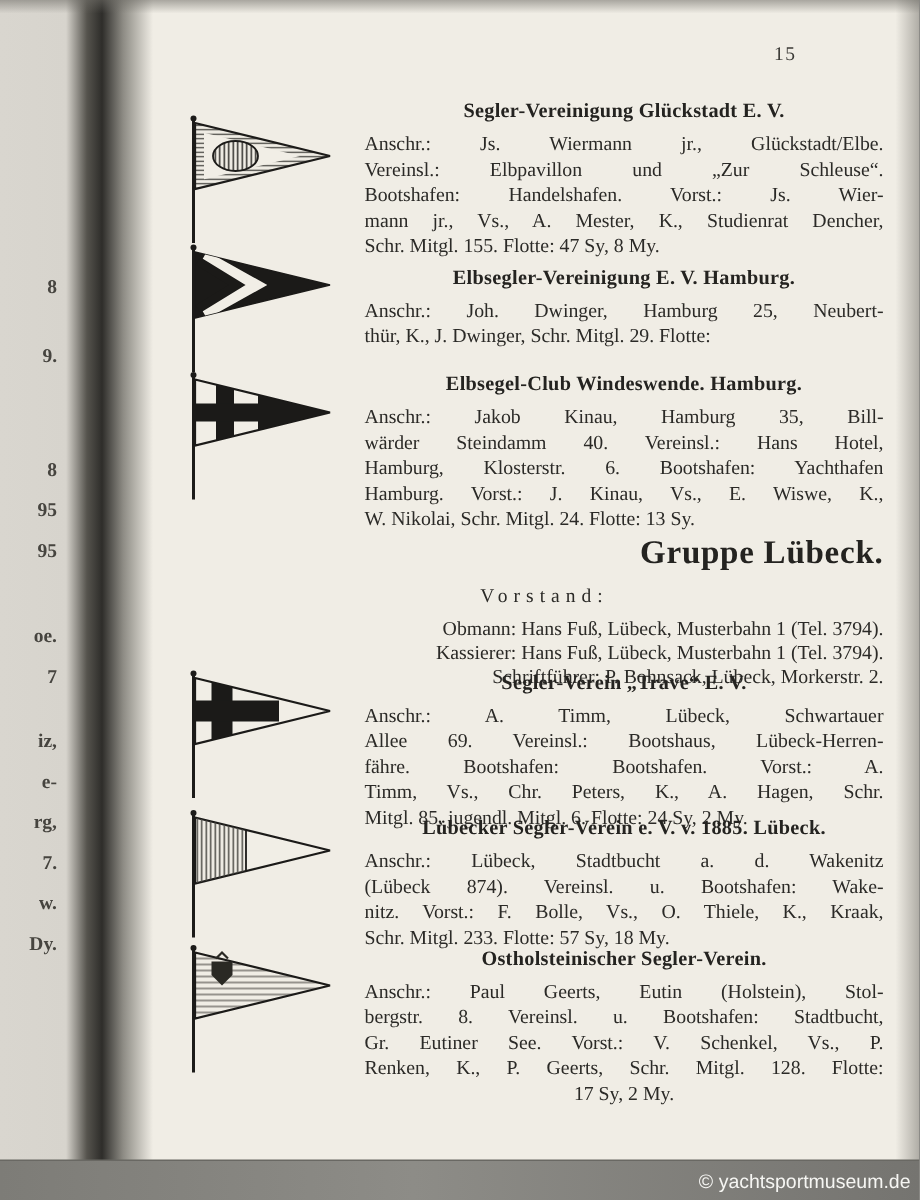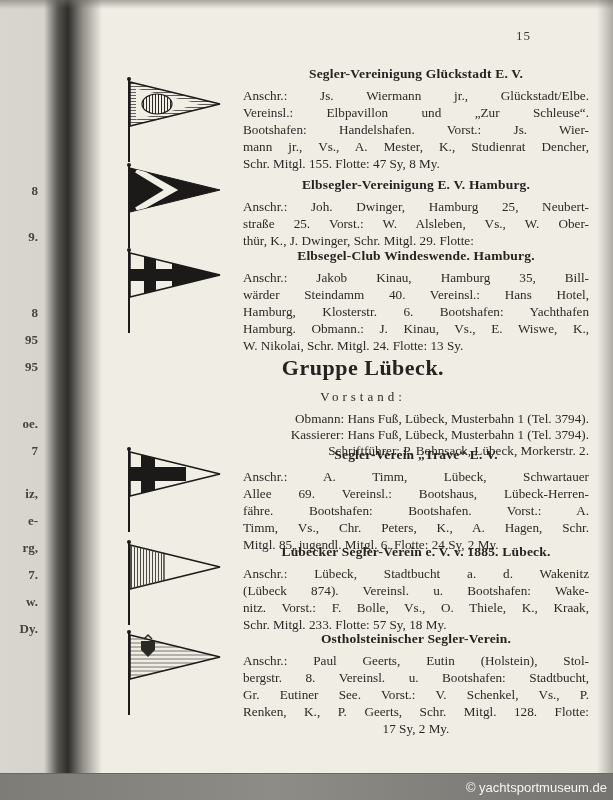--- a/index.html
+++ b/index.html
@@ -20,21 +20,21 @@
   
   .flag { position:absolute; left:124px; width:100px; height:88px; }
   
   .entry { position:absolute; left:243px; width:346px; }
   .entry h3 { font-size:13.5px; font-weight:bold; text-align:center; margin-bottom:5px; letter-spacing:.2px; color:#242320; }
   .ln { font-size:13.2px; line-height:17px; text-align:justify; text-align-last:justify; }
   .ln.last { text-align:left; text-align-last:left; }
   .ln.center { text-align:right; text-align-last:center; }
   
   .group { position:absolute; left:137px; width:452px; top:355px; }
-  .group-title { font-size:22px; font-weight:bold; text-align:center; letter-spacing:.5px; color:#242320; }
+  .group-title { font-size:22px; font-weight:bold; text-align:right; letter-spacing:.5px; color:#242320; }
   .group-sub { font-size:13px; text-align:center; letter-spacing:4px; margin-top:8px; color:#2b2a27; }
   .group-lines { margin-top:6px; }
   .group-lines .gln { font-size:13.2px; line-height:16px; text-align:right; }
   
   .bottom-band {
     position:absolute; left:0; right:0; bottom:0; height:27px;
     background:linear-gradient(to right, #7d7c77 0%, #8d8c87 45%, #757470 100%);
     border-top:1px solid #696863;
     display:flex; align-items:center; justify-content:flex-end;
   }
@@ -175,30 +175,29 @@
     <div class="ln">Anschr.: Js. Wiermann jr., Glückstadt/Elbe.</div>
     <div class="ln">Vereinsl.: Elbpavillon und „Zur Schleuse“.</div>
     <div class="ln">Bootshafen: Handelshafen. Vorst.: Js. Wier-</div>
     <div class="ln">mann jr., Vs., A. Mester, K., Studienrat Dencher,</div>
     <div class="ln last">Schr. Mitgl. 155. Flotte: 47 Sy, 8 My.</div>
   </section>
 
   <section class="entry" style="top:177px">
     <h3>Elbsegler-Vereinigung E. V. Hamburg.</h3>
     <div class="ln">Anschr.: Joh. Dwinger, Hamburg 25, Neubert-</div>
-    <div class="ln">straße 25. Vorst.: W. Alsleben, Vs., W. Ober-</div>
     <div class="ln last">thür, K., J. Dwinger, Schr. Mitgl. 29. Flotte:</div>
   </section>
 
   <section class="entry" style="top:248px">
     <h3>Elbsegel-Club Windeswende. Hamburg.</h3>
     <div class="ln">Anschr.: Jakob Kinau, Hamburg 35, Bill-</div>
     <div class="ln">wärder Steindamm 40. Vereinsl.: Hans Hotel,</div>
     <div class="ln">Hamburg, Klosterstr. 6. Bootshafen: Yachthafen</div>
-    <div class="ln">Hamburg. Obmann.: J. Kinau, Vs., E. Wiswe, K.,</div>
+    <div class="ln">Hamburg. Vorst.: J. Kinau, Vs., E. Wiswe, K.,</div>
     <div class="ln last">W. Nikolai, Schr. Mitgl. 24. Flotte: 13 Sy.</div>
   </section>
 
   <section class="group">
     <div class="group-title">Gruppe Lübeck.</div>
     <div class="group-sub">Vorstand:</div>
     <div class="group-lines">
       <div class="gln">Obmann: Hans Fuß, Lübeck, Musterbahn 1 (Tel. 3794).</div>
       <div class="gln">Kassierer: Hans Fuß, Lübeck, Musterbahn 1 (Tel. 3794).</div>
       <div class="gln">Schriftführer: P. Bohnsack, Lübeck, Morkerstr. 2.</div>

